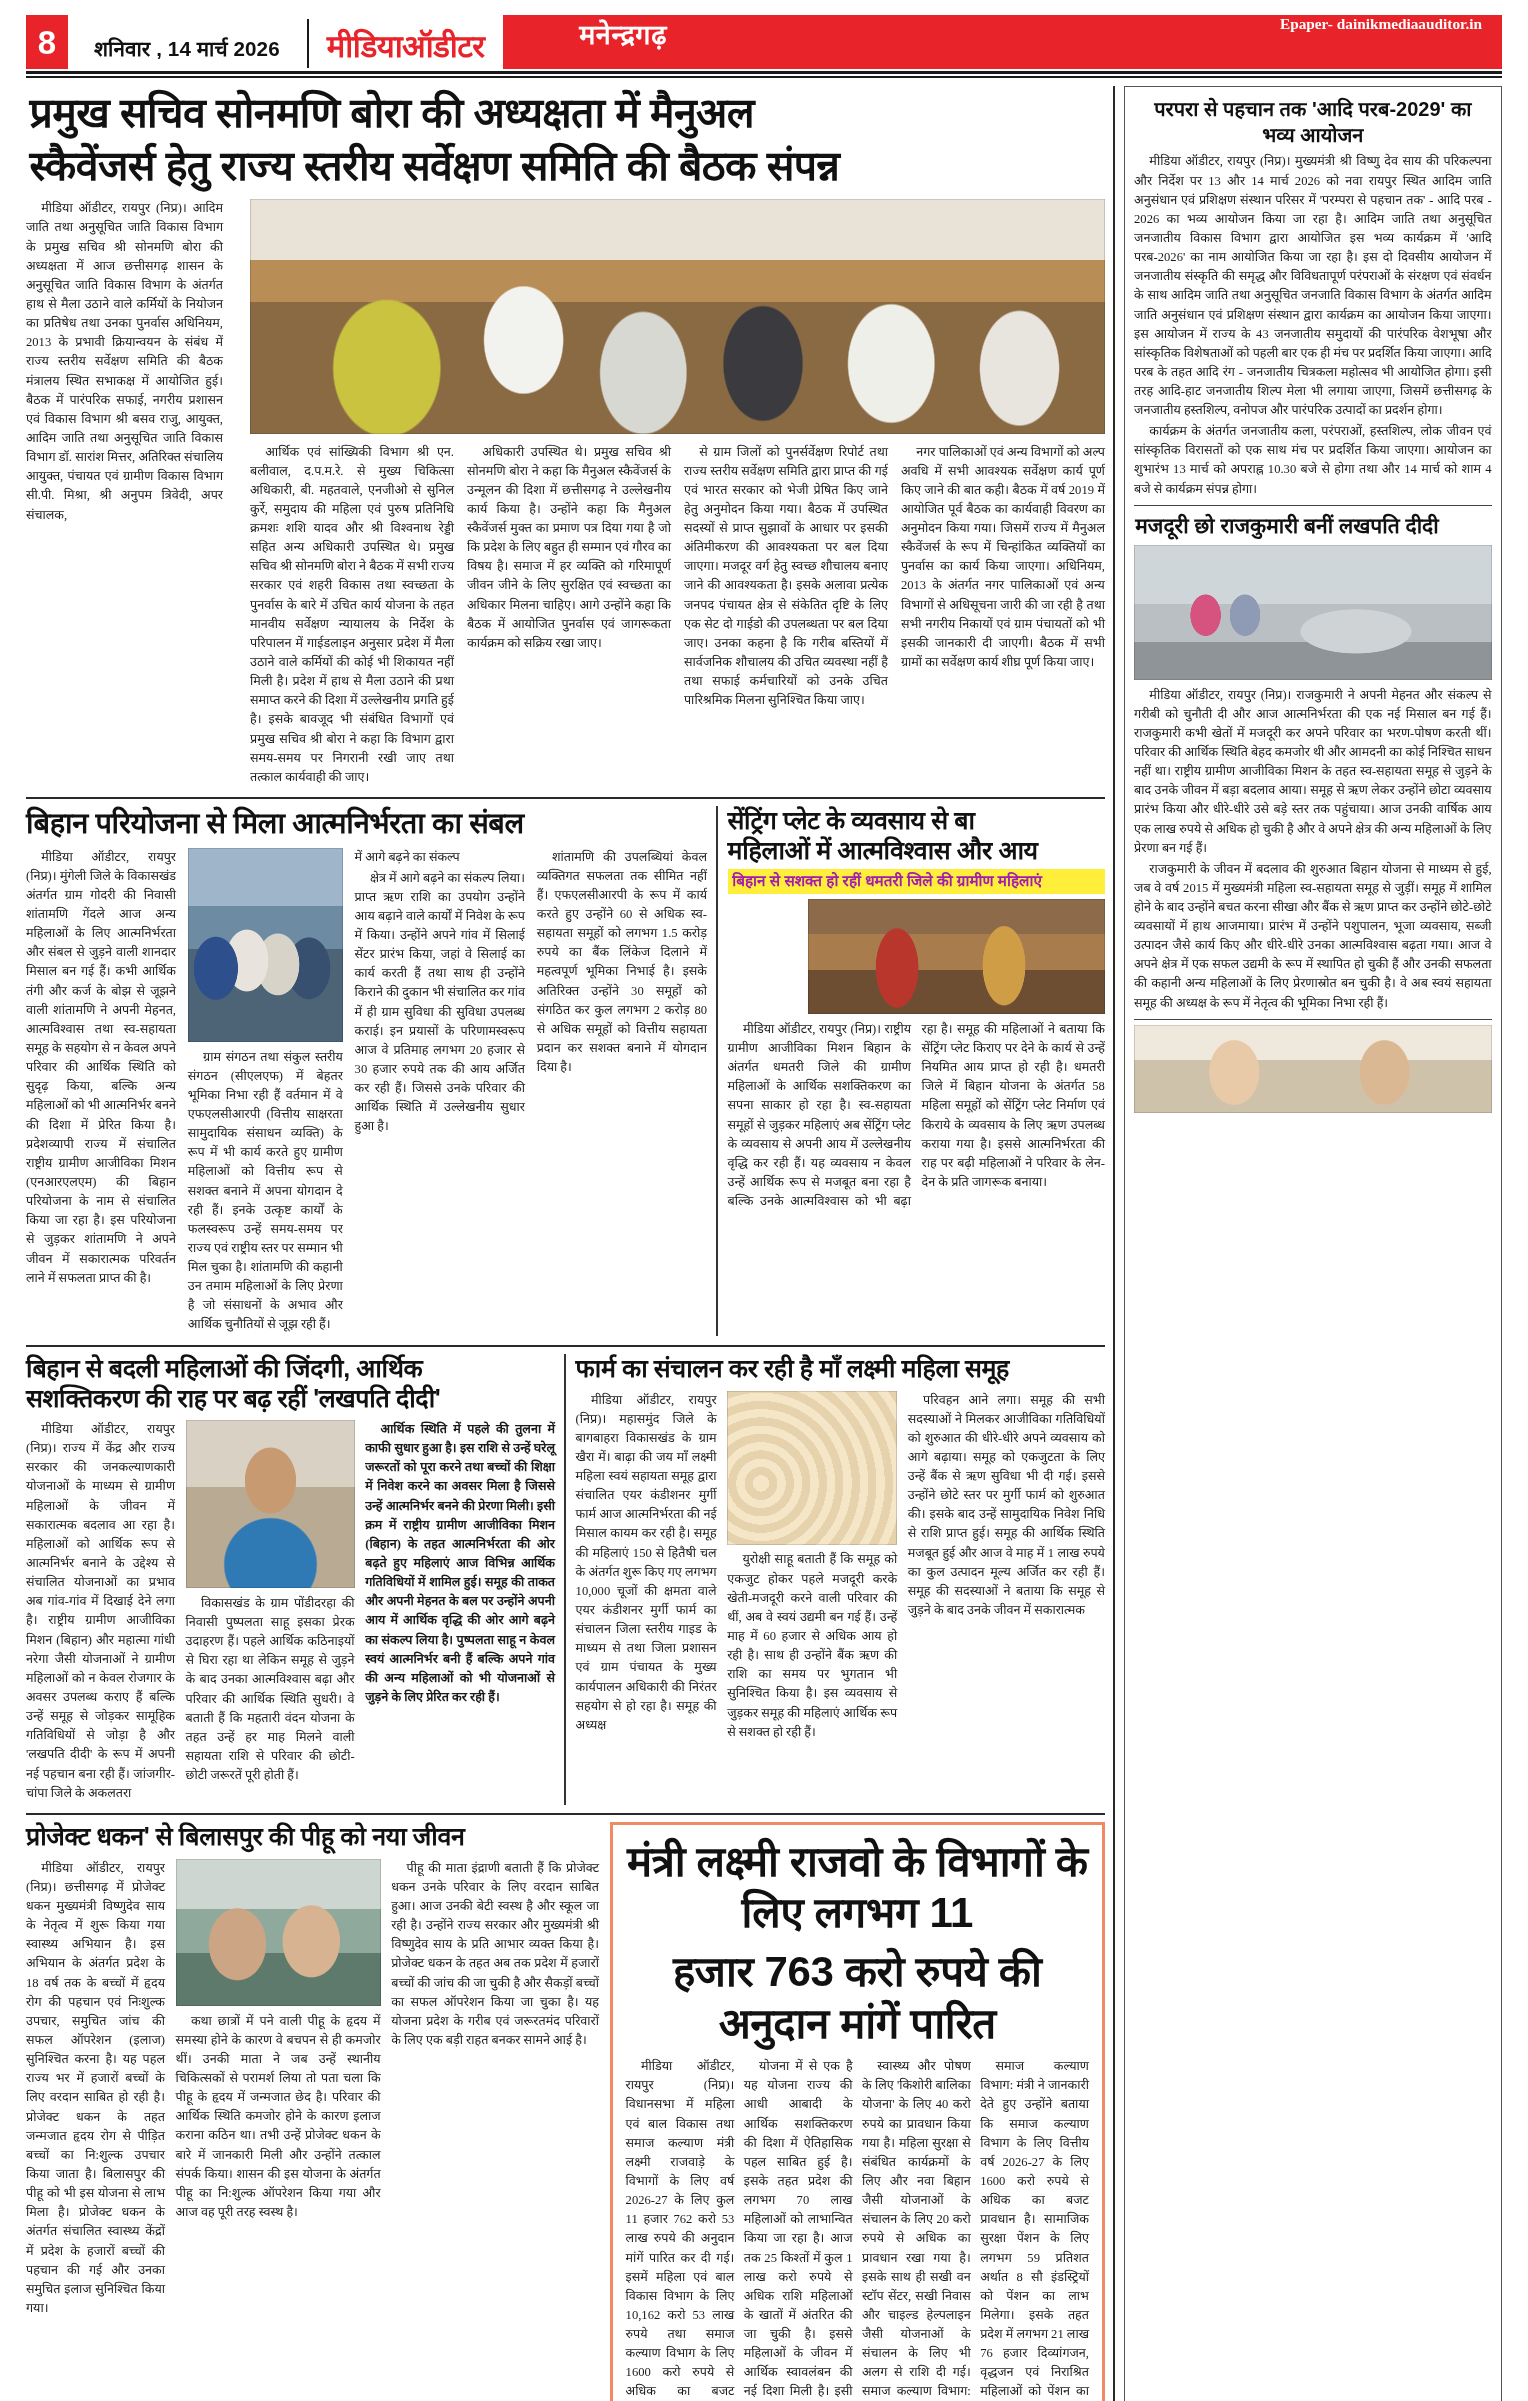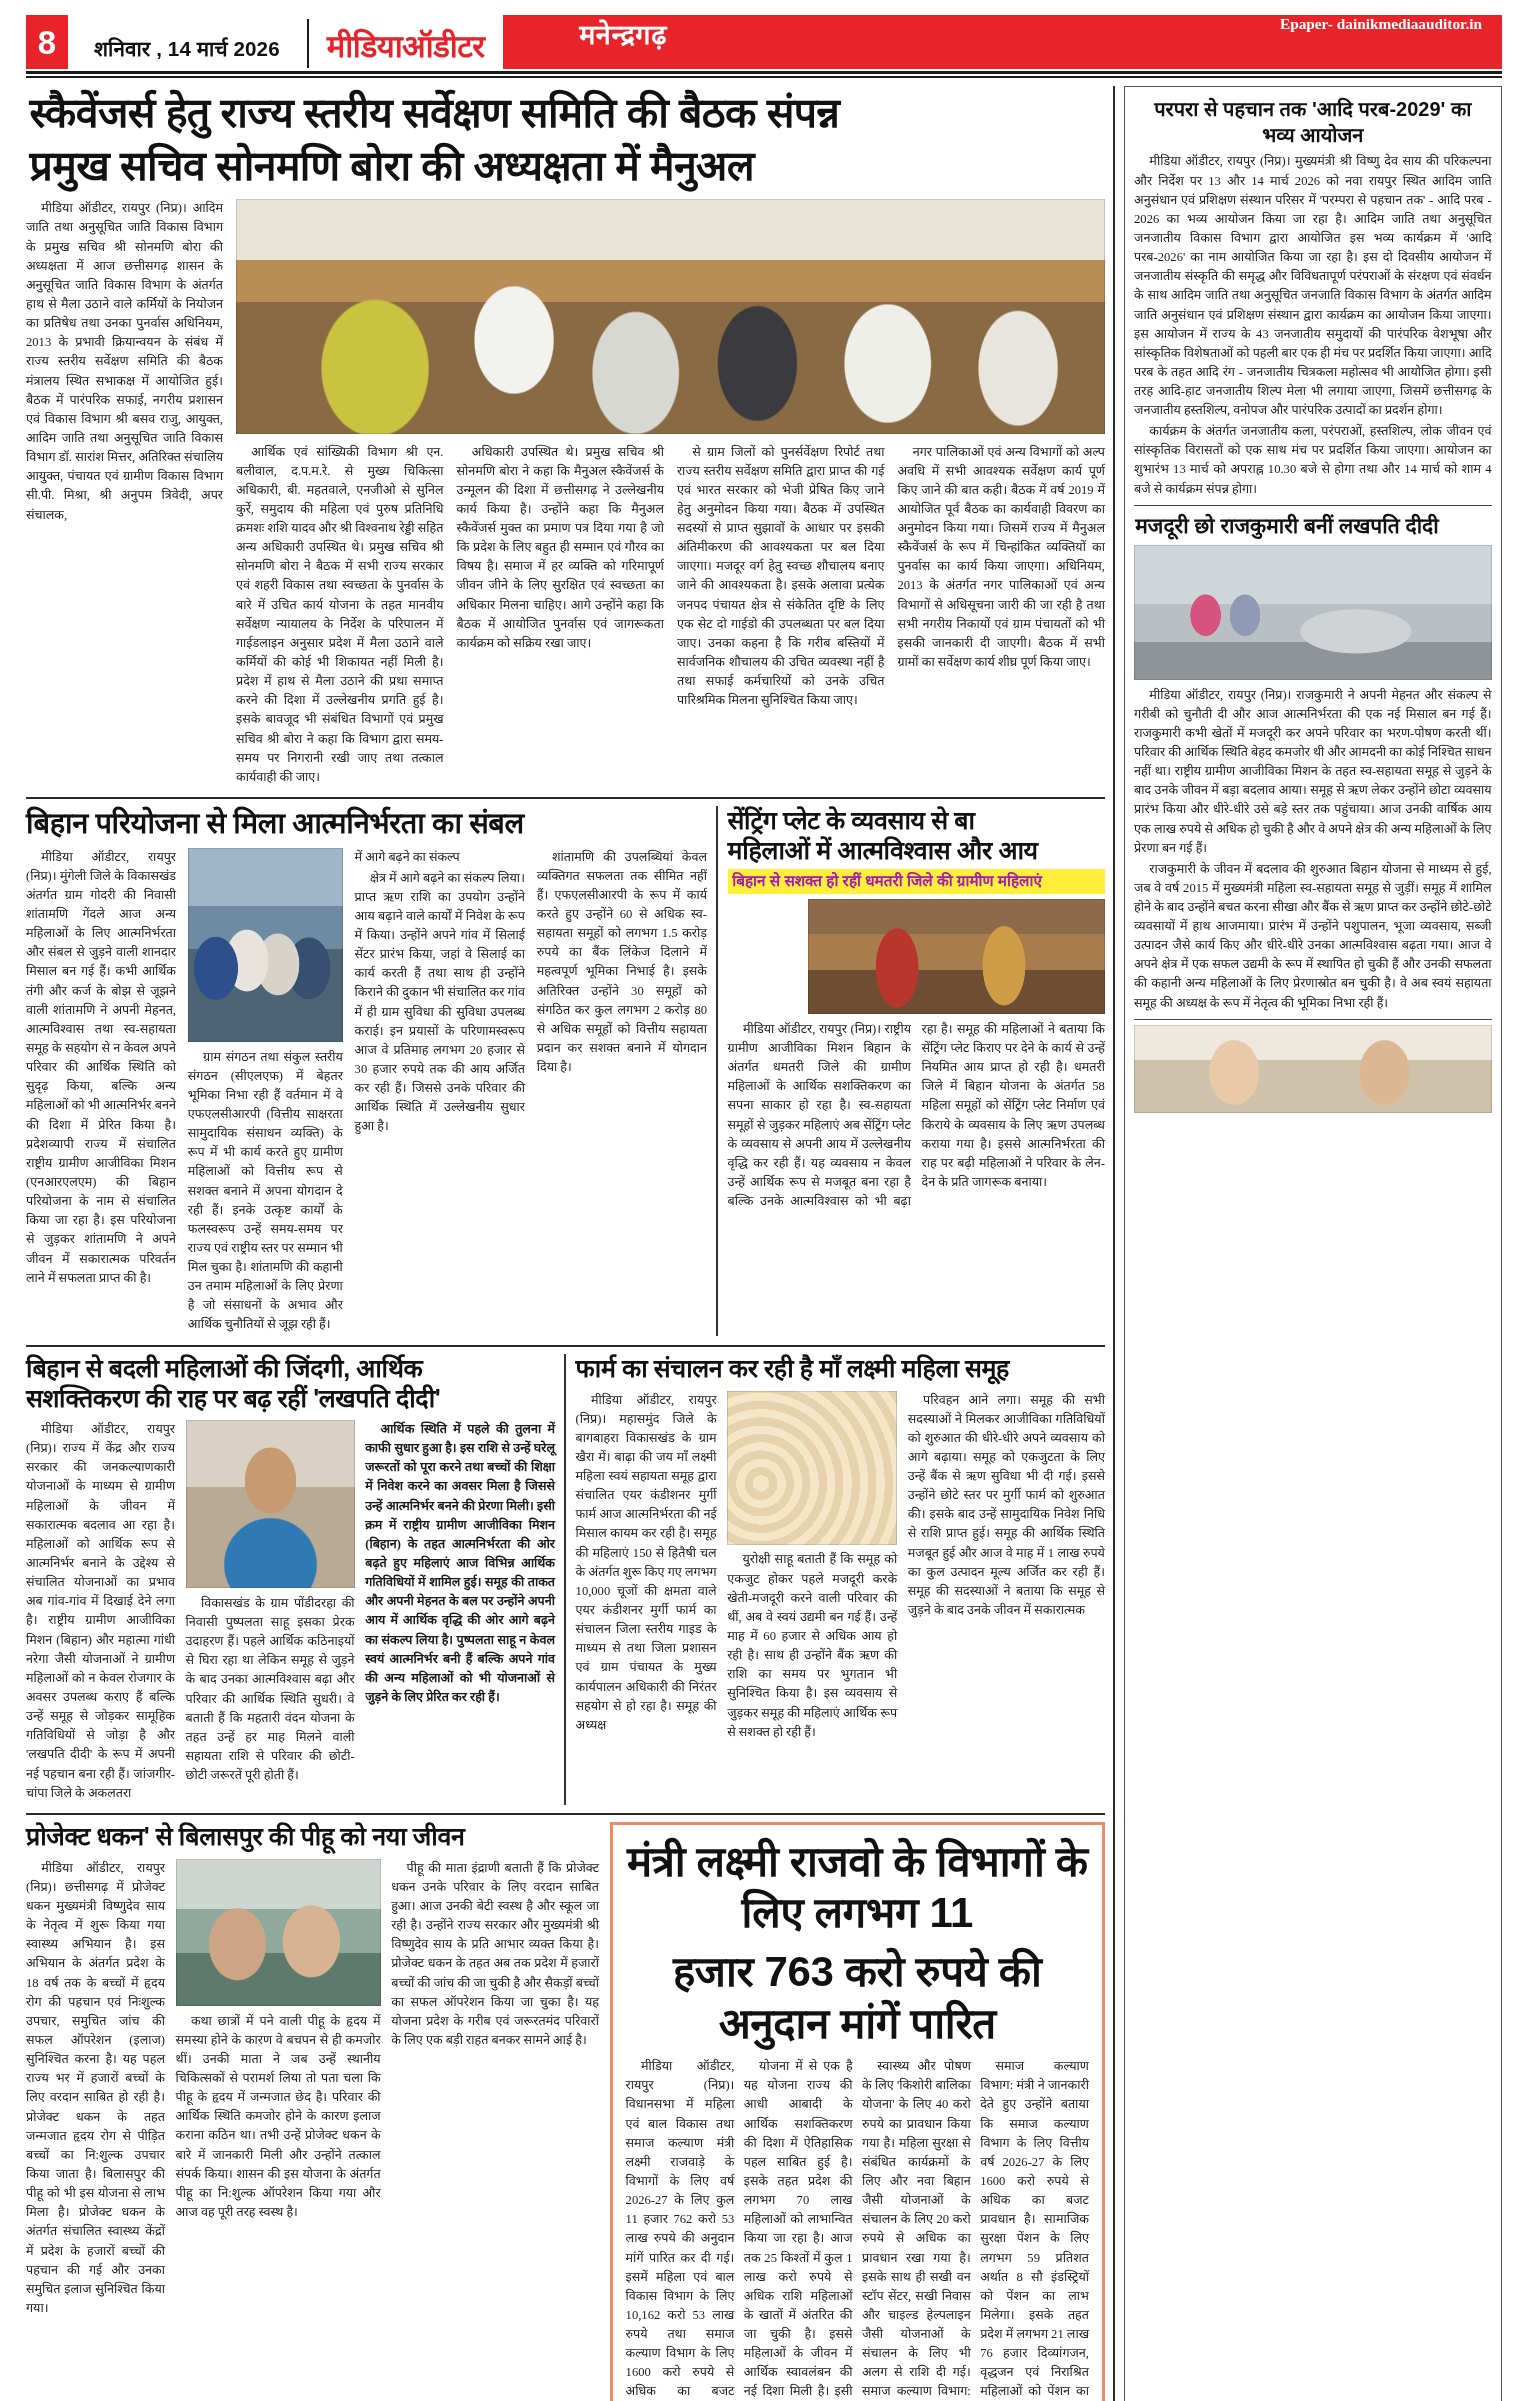--- a/index.html
+++ b/index.html
@@ -171,24 +171,24 @@
     </div>
   </div>
   <div class="mast-rule"></div>
   <div class="mast-rule2"></div>
 
   <div class="body-grid">
 
     <div class="left-zone">
 
       <div>
+        <h1 class="lead">प्रमुख सचिव सोनमणि बोरा की अध्यक्षता में मैनुअल</h1>
         <h1 class="lead">स्कैवेंजर्स हेतु राज्य स्तरीय सर्वेक्षण समिति की बैठक संपन्न</h1>
-        <h1 class="lead">प्रमुख सचिव सोनमणि बोरा की अध्यक्षता में मैनुअल</h1>
-
-        <div style="display:flex; gap:13px; margin-top:8.2px;">
+
+        <div style="display:flex; gap:27px; margin-top:8.2px;">
           <div style="width:197px;" class="txt">
             <p>मीडिया ऑडीटर, रायपुर (निप्र)। आदिम जाति तथा अनुसूचित जाति विकास विभाग के प्रमुख सचिव श्री सोनमणि बोरा की अध्यक्षता में आज छत्तीसगढ़ शासन के अनुसूचित जाति विकास विभाग के अंतर्गत हाथ से मैला उठाने वाले कर्मियों के नियोजन का प्रतिषेध तथा उनका पुनर्वास अधिनियम, 2013 के प्रभावी क्रियान्वयन के संबंध में राज्य स्तरीय सर्वेक्षण समिति की बैठक मंत्रालय स्थित सभाकक्ष में आयोजित हुई। बैठक में पारंपरिक सफाई, नगरीय प्रशासन एवं विकास विभाग श्री बसव राजु, आयुक्त, आदिम जाति तथा अनुसूचित जाति विकास विभाग डॉ. सारांश मित्तर, अतिरिक्त संचालिय आयुक्त, पंचायत एवं ग्रामीण विकास विभाग सी.पी. मिश्रा, श्री अनुपम त्रिवेदी, अपर संचालक,</p>
           </div>
           <div style="flex:1;">
             <div class="ph ph-meeting" style="height:235px;"></div>
             <div class="cols" style="margin-top:8.2px;">
               <div class="txt">
                 <p>आर्थिक एवं सांख्यिकी विभाग श्री एन. बलीवाल, द.प.म.रे. से मुख्य चिकित्सा अधिकारी, बी. महतवाले, एनजीओ से सुनिल कुर्रे, समुदाय की महिला एवं पुरुष प्रतिनिधि क्रमशः शशि यादव और श्री विश्वनाथ रेड्डी सहित अन्य अधिकारी उपस्थित थे। प्रमुख सचिव श्री सोनमणि बोरा ने बैठक में सभी राज्य सरकार एवं शहरी विकास तथा स्वच्छता के पुनर्वास के बारे में उचित कार्य योजना के तहत मानवीय सर्वेक्षण न्यायालय के निर्देश के परिपालन में गाईडलाइन अनुसार प्रदेश में मैला उठाने वाले कर्मियों की कोई भी शिकायत नहीं मिली है। प्रदेश में हाथ से मैला उठाने की प्रथा समाप्त करने की दिशा में उल्लेखनीय प्रगति हुई है। इसके बावजूद भी संबंधित विभागों एवं प्रमुख सचिव श्री बोरा ने कहा कि विभाग द्वारा समय-समय पर निगरानी रखी जाए तथा तत्काल कार्यवाही की जाए।</p>
               </div>
               <div class="txt">

